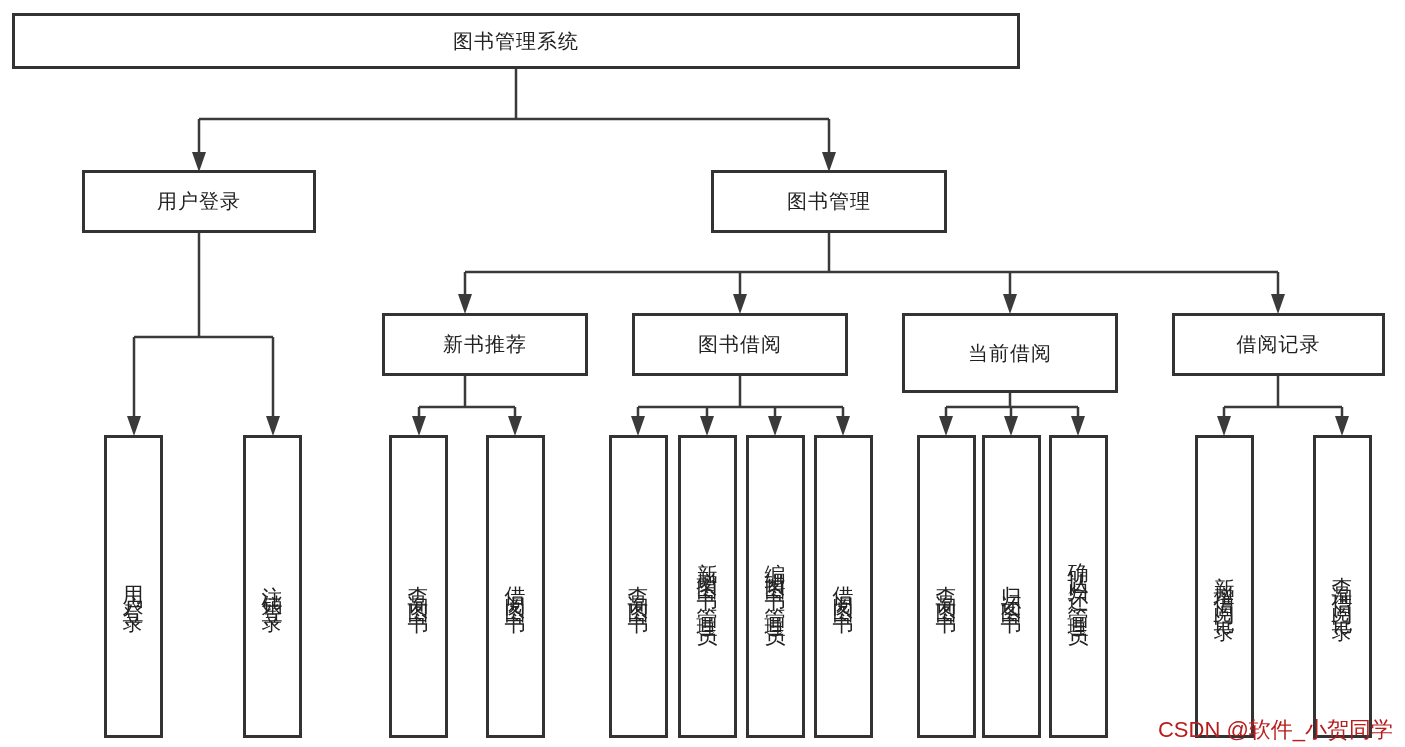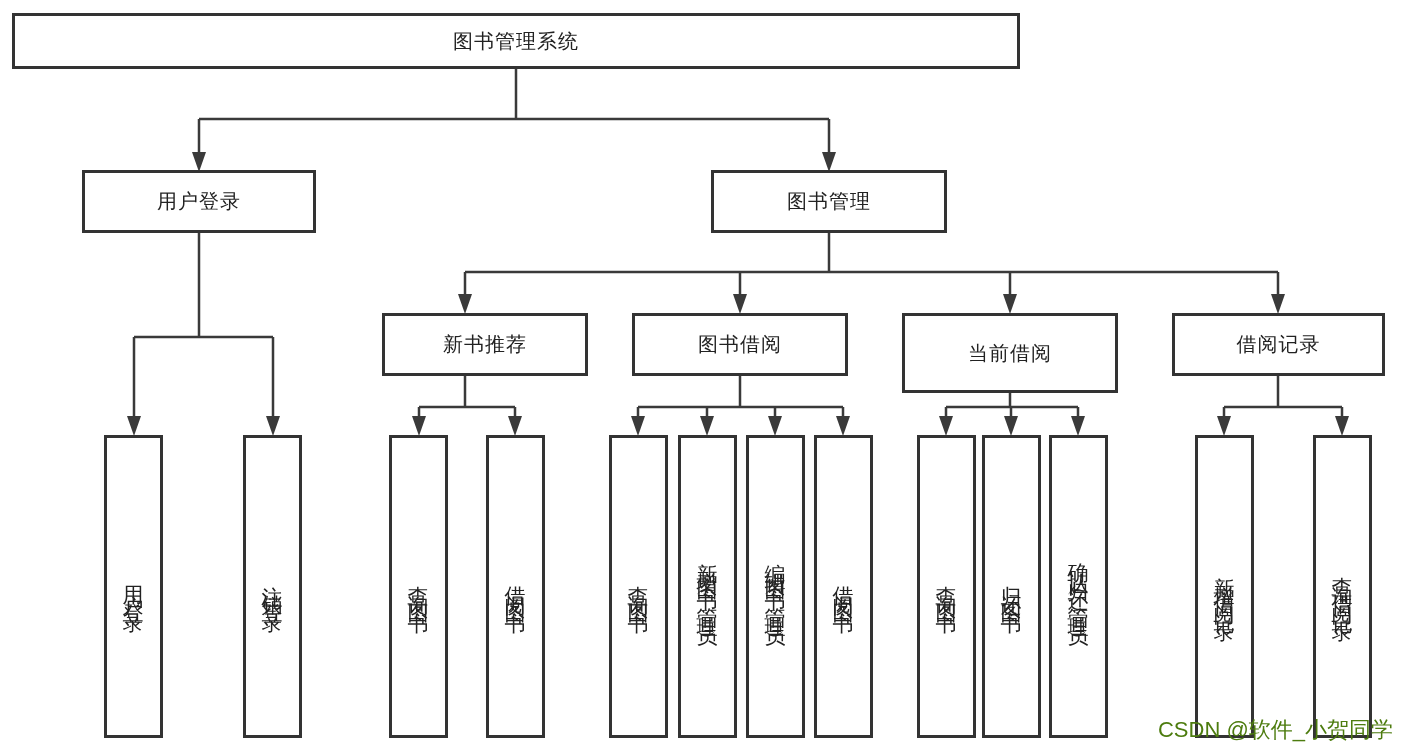--- a/index.html
+++ b/index.html
@@ -69,21 +69,21 @@
   .n-v9  { left: 917px; }
   .n-v10 { left: 982px; }
   .n-v11 { left: 1049px; }
   .n-v12 { left: 1195px; }
   .n-v13 { left: 1313px; }
   #watermark {
     position: absolute;
     right: 12px;
     bottom: 2px;
     font-size: 22px;
-    color: #4d7c0f;
+    color: #b91c1c;
     z-index: 3;
     white-space: nowrap;
   }
 </style>
 </head>
 <body>
 
 <div id="canvas">
 
   <svg id="connectors" viewBox="0 0 1405 747" xmlns="http://www.w3.org/2000/svg">

